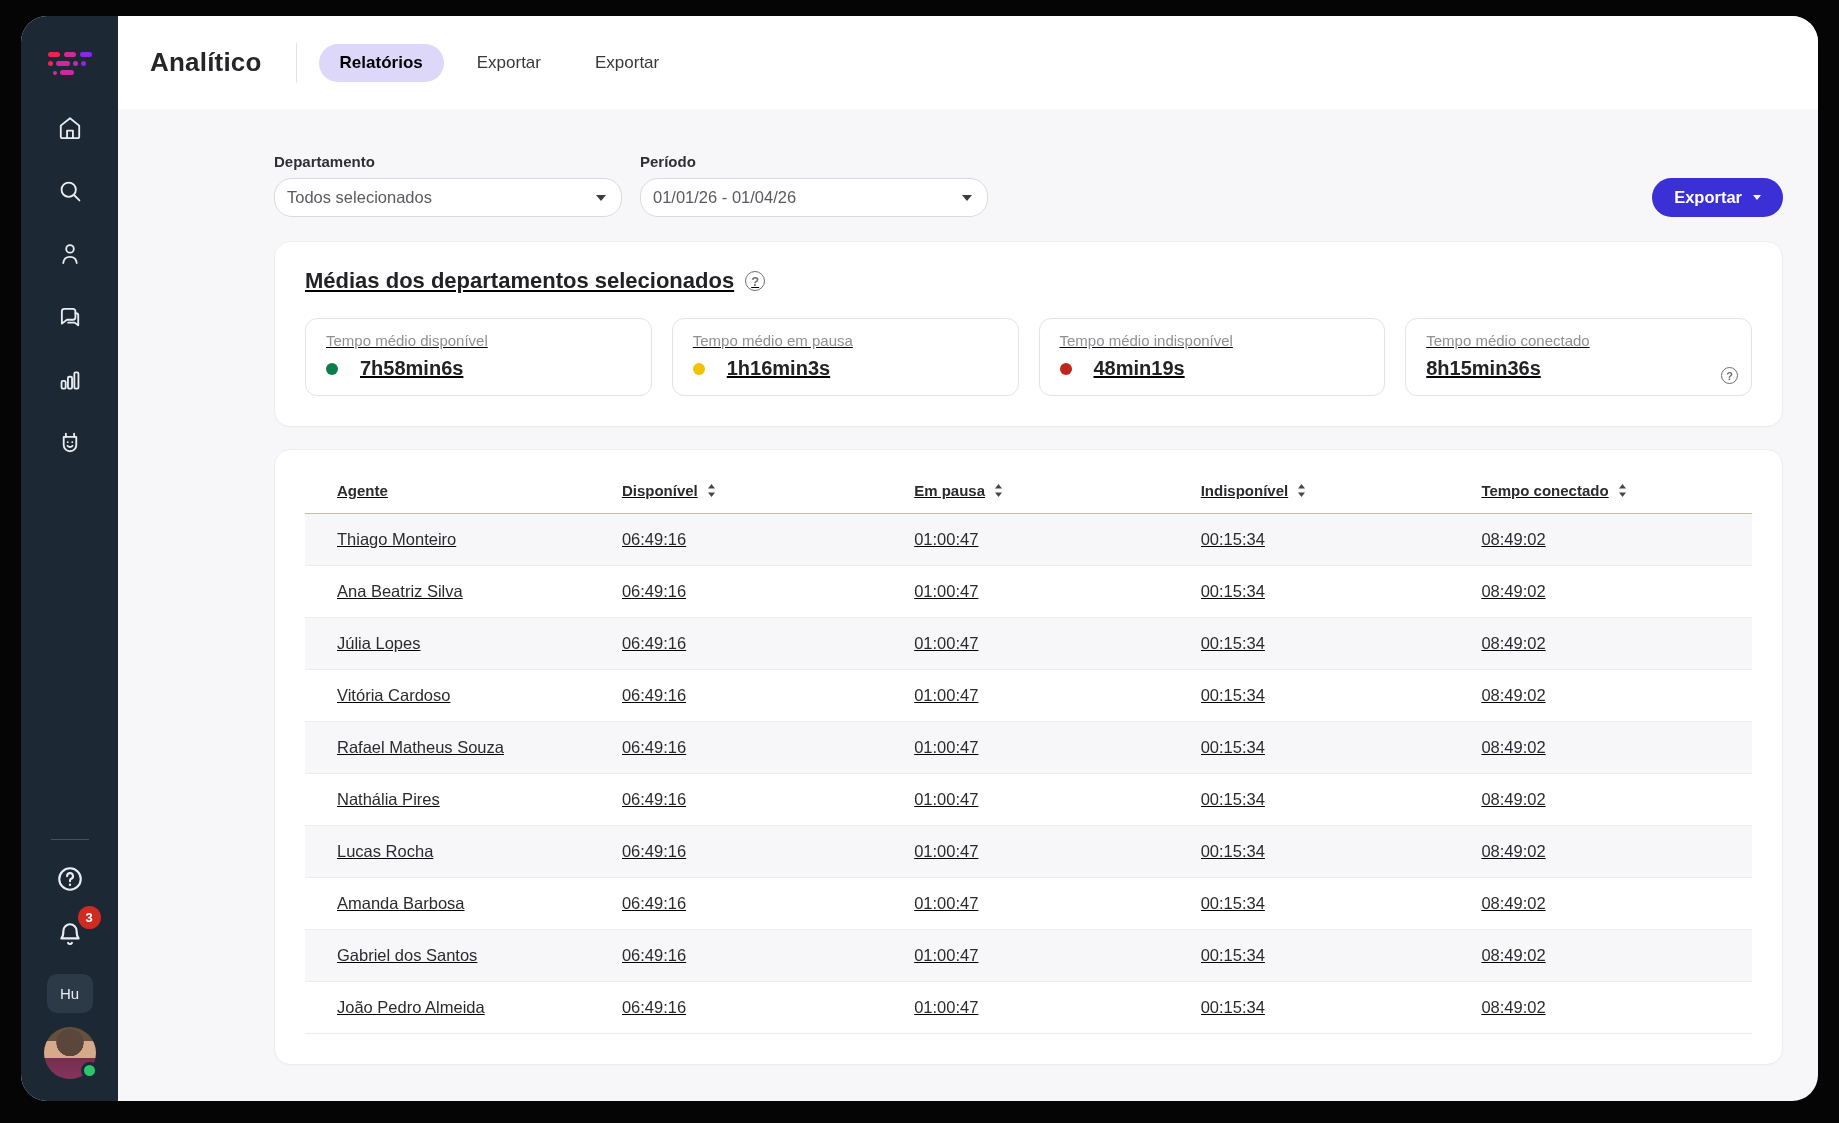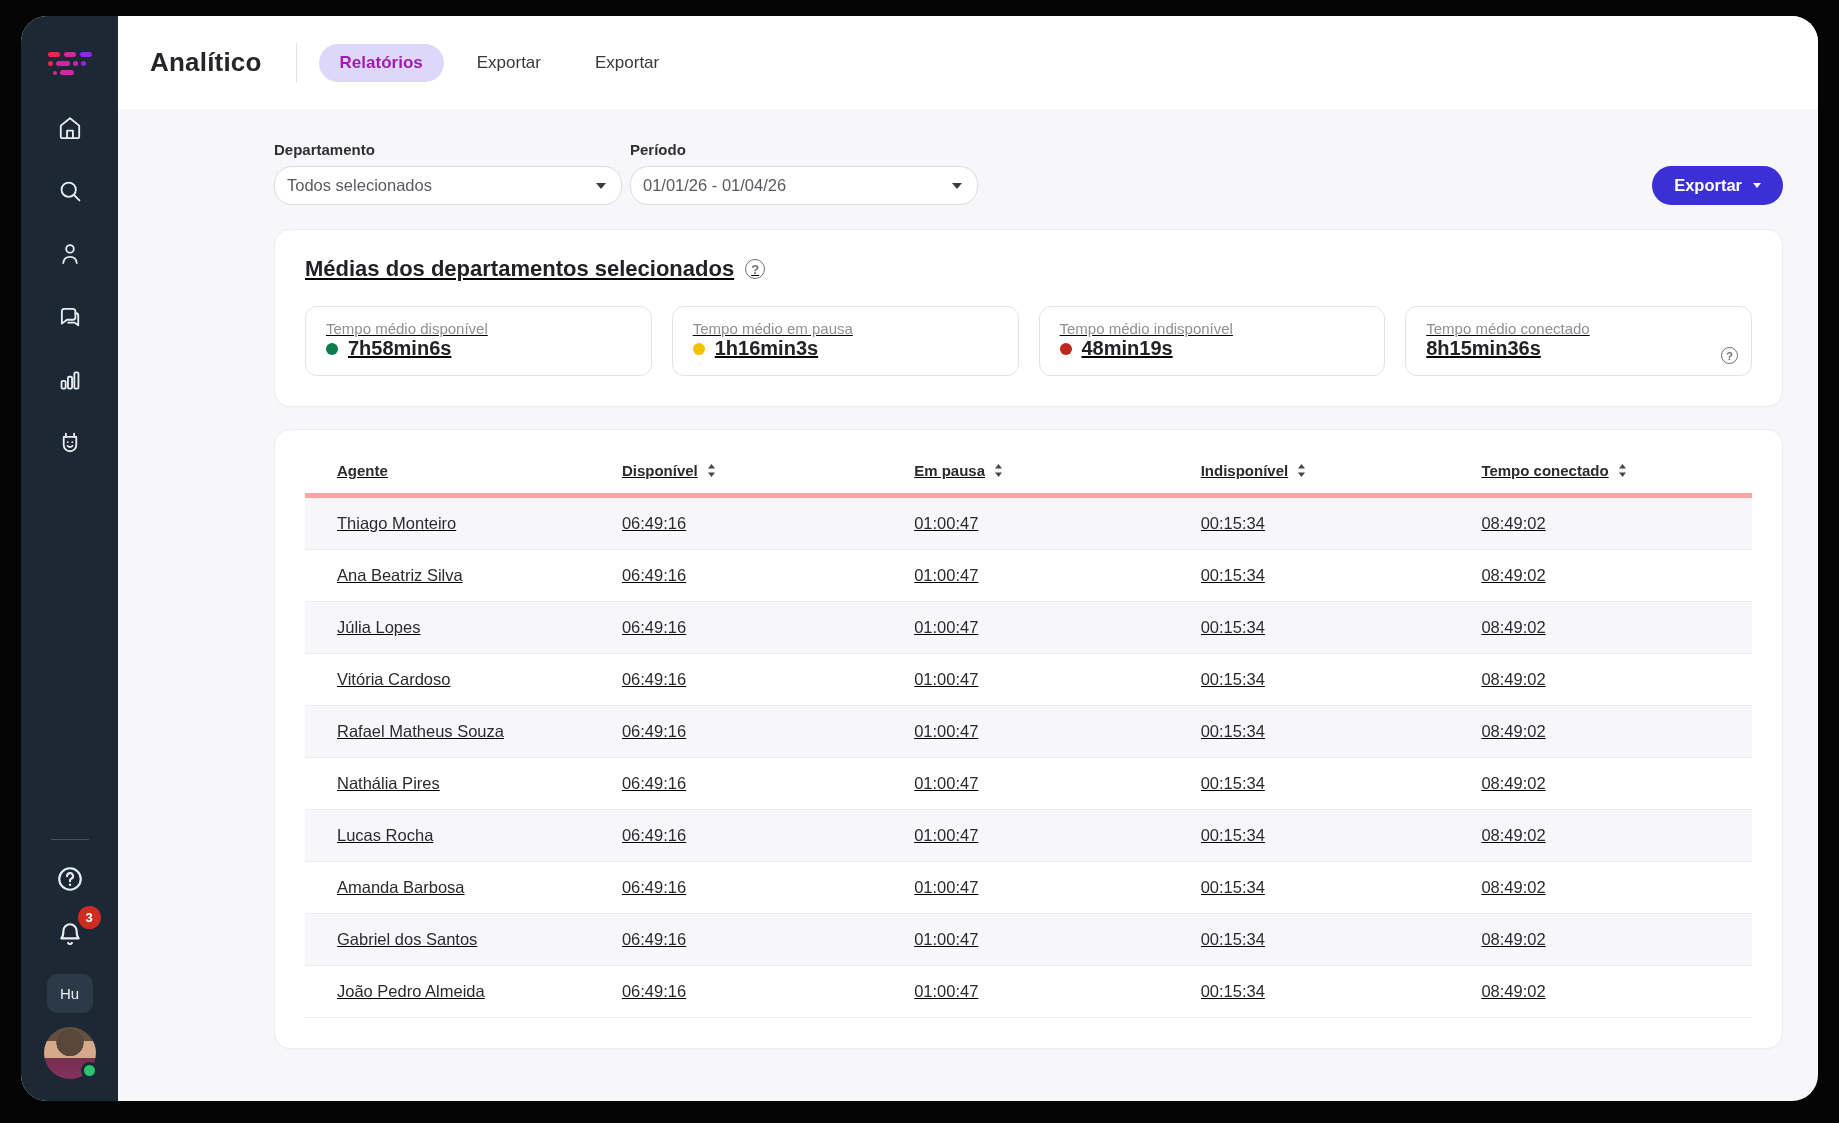--- a/index.html
+++ b/index.html
@@ -38,26 +38,26 @@
   .status-dot { position:absolute; right:-2px; bottom:0; width:17px; height:17px; border-radius:50%;
     background:#2bc46f; border:3px solid #1c2834; }
 
   
   .main { flex:1; display:flex; flex-direction:column; min-width:0; }
   .topbar { height:93px; background:#fff; display:flex; align-items:center; padding:0 32px; flex:none; }
   .page-title { font-size:26px; font-weight:600; color:#26262a; letter-spacing:.2px; }
   .tab-divider { width:1px; height:40px; background:#e3e3e7; margin:0 22px 0 34px; }
   .tabs { display:flex; align-items:center; gap:12px; }
   .tab { font-size:17px; font-weight:500; color:#38383d; padding:9px 21px; border-radius:22px; cursor:pointer; }
-  .tab.active { background:#ddd7f9; color:#a21caf; font-weight:600; }
+  .tab.active { background:#ddd7f9; color:#000000; font-weight:600; }
 
   .content { flex:1; padding:32px 35px 0 156px; overflow:hidden; }
 
   
-  .filter-row { display:flex; align-items:flex-end; gap:8px; }
+  .filter-row { display:flex; align-items:flex-end; gap:18px;margin-top:12px; }
   .filter-label { display:block; font-size:15px; font-weight:600; color:#2f2f33; margin-bottom:8px; }
   .select { width:348px; height:39px; background:#fff; border:1px solid #d9d9de; border-radius:18px;
     display:flex; align-items:center; justify-content:space-between; padding:0 15px 0 12px;
     font-size:16.5px; color:#5a5a60; cursor:pointer; }
   .caret-down { width:0; height:0; border-left:5px solid transparent; border-right:5px solid transparent;
     border-top:6px solid #3c3c42; }
   .export-btn { margin-left:auto; height:39px; padding:0 22px; background:#3b2fd6; border:none;
     border-radius:20px; color:#fff; font-size:16.5px; font-weight:600; display:flex; align-items:center;
     gap:11px; cursor:pointer; font-family:inherit; }
   .export-btn .caret-down { border-top-color:#fff; border-left-width:4.5px; border-right-width:4.5px; border-top-width:5.5px; }
@@ -66,30 +66,30 @@
   .panel { background:#fff; border:1px solid #ececf1; border-radius:16px; box-shadow:0 1px 2px rgba(20,20,40,.02);text-decoration:underline; }
   .panel-averages { margin-top:24px; padding:26px 30px 30px; }
   .panel-title-row { display:flex; align-items:center; gap:11px; }
   .panel-title { font-size:22px; font-weight:700; color:#222226; }
   .help-circle { width:20px; height:20px; border-radius:50%; border:1.6px solid #6e6e74; color:#6e6e74;
     font-size:13px; font-weight:600; display:flex; align-items:center; justify-content:center; cursor:pointer; }
   .cards { display:flex; gap:20px; margin-top:24px; }
   .stat-card { flex:1; border:1px solid #e3e3e8; border-radius:12px; padding:13px 20px 15px;
     position:relative; background:#fff; }
   .stat-label { font-size:15px; color:#8f8f95; }
-  .stat-value-row { display:flex; align-items:center; gap:10px; }
+  .stat-value-row { display:flex; align-items:center; gap:22px; margin-top:8px; }
   .stat-dot { width:12px; height:12px; border-radius:50%; flex:none; }
   .stat-value { font-size:20px; font-weight:700; color:#232327; }
   .card-help { position:absolute; right:13px; bottom:11px; width:17px; height:17px; font-size:11px;
     border-width:1.4px; }
 
   
   .panel-table { margin-top:22px; padding:26px 30px 30px; }
   .thead, .trow { display:grid; grid-template-columns:21.9% 20.2% 19.8% 19.4% auto; align-items:center; }
-  .thead { padding:6px 0 14px; border-bottom:5px solid #fca5a5; }
+  .thead { padding:6px 0 14px; border-bottom:1px solid #fca5a5; }
   .th { font-size:15px; font-weight:700; color:#2c2c30; display:flex; align-items:center; gap:8px; }
   .th:first-child, .trow .cell:first-child { padding-left:32px; }
   .sort-icon { display:inline-flex; flex-direction:column; gap:2px; cursor:pointer; }
   .sort-icon svg { display:block; }
   .trow { height:52px; font-size:16.5px; color:#2b2b2f; border-bottom:1px solid #ebebf0; }
   .trow:nth-child(odd) { background:#f7f7f9; }
   .trow .cell { white-space:nowrap; overflow:hidden; text-overflow:ellipsis; }
 </style>
 </head>
 <body>

